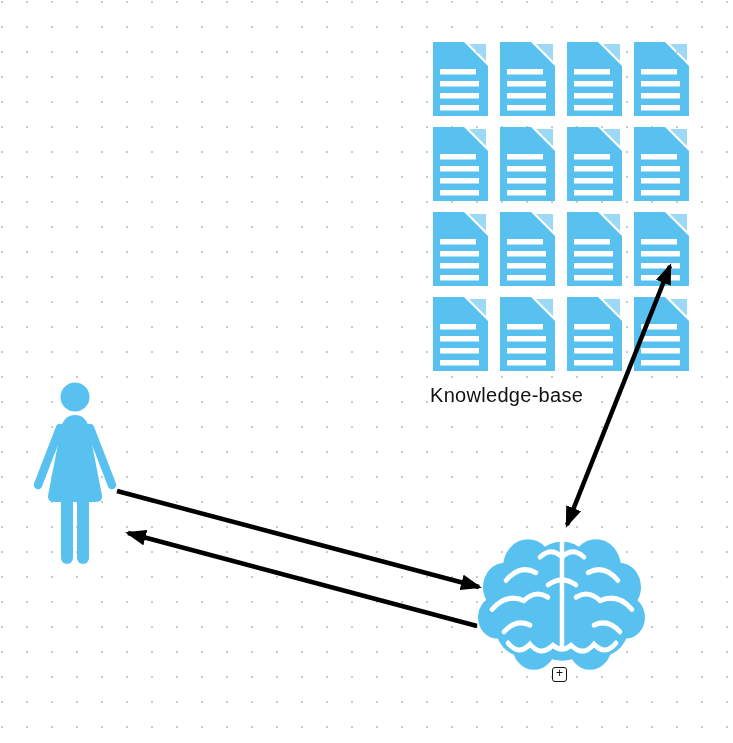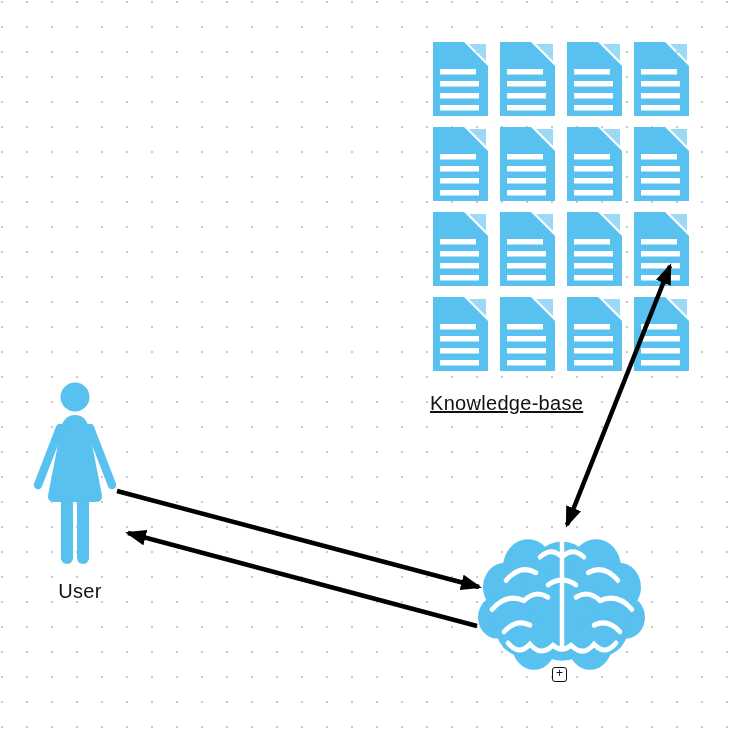--- a/index.html
+++ b/index.html
@@ -30,21 +30,21 @@
     display:grid;gap:11px 12px;
   }
   .doc{width:55px;height:74px;display:block;}
   .doc-body{fill:var(--accent-blue);}
   .doc-fold{fill:var(--fold-blue);}
   .doc-line{fill:var(--white);}
   .label{
     position:absolute;z-index:3;color:var(--label-black);
     font-size:20px;font-weight:400;letter-spacing:0.3px;white-space:nowrap;
   }
-  .kb-label{left:430px;top:392px;text-decoration:underline;}
+  .kb-label{left:430px;top:384px;}
   .user-label{left:30px;top:580px;width:100px;text-align:center;}
   .agent-label{left:505px;top:688px;width:140px;text-align:center;}
   .person-icon{position:absolute;left:30px;top:381px;z-index:2;}
   .person-fill{fill:var(--accent-blue);}
   .person-stroke{stroke:var(--accent-blue);fill:none;}
   .brain-icon{position:absolute;left:478px;top:537px;z-index:2;}
   .brain-fill{fill:var(--accent-blue);}
   .brain-lines{stroke:var(--white);stroke-width:4.5;fill:none;stroke-linecap:round;}
   .badge{
     position:absolute;left:552px;top:667px;z-index:3;
@@ -205,21 +205,20 @@
 
   <svg class="person-icon" width="90" height="187" viewBox="0 0 90 187" xmlns="http://www.w3.org/2000/svg">
     <circle class="person-fill" cx="45" cy="16" r="14.5"></circle>
     <path class="person-fill" d="M45,34 C38,34 33.5,38.5 31.5,45 L18.5,112 Q16,121 24.5,121 H65.5 Q74,121 71.5,112 L58.5,45 C56.5,38.5 52,34 45,34 Z"></path>
     <line class="person-stroke" x1="30" y1="47" x2="8" y2="104" stroke-width="8.5" stroke-linecap="round"></line>
     <line class="person-stroke" x1="60" y1="47" x2="82" y2="104" stroke-width="8.5" stroke-linecap="round"></line>
     <line class="person-stroke" x1="37" y1="122" x2="37" y2="177" stroke-width="12" stroke-linecap="round"></line>
     <line class="person-stroke" x1="53" y1="122" x2="53" y2="177" stroke-width="12" stroke-linecap="round"></line>
   </svg>
 
-  <div class="label user-label">User</div>
 
   <svg class="brain-icon" width="167" height="135" viewBox="0 13 167 121" preserveAspectRatio="none" xmlns="http://www.w3.org/2000/svg">
     <g>
       <circle class="brain-fill" cx="84" cy="50" r="33"></circle>
       <circle class="brain-fill" cx="50" cy="40" r="25"></circle>
       <circle class="brain-fill" cx="118" cy="40" r="25"></circle>
       <circle class="brain-fill" cx="27" cy="58" r="22"></circle>
       <circle class="brain-fill" cx="141" cy="58" r="22"></circle>
       <circle class="brain-fill" cx="19" cy="85" r="19"></circle>
       <circle class="brain-fill" cx="148" cy="85" r="19"></circle>

